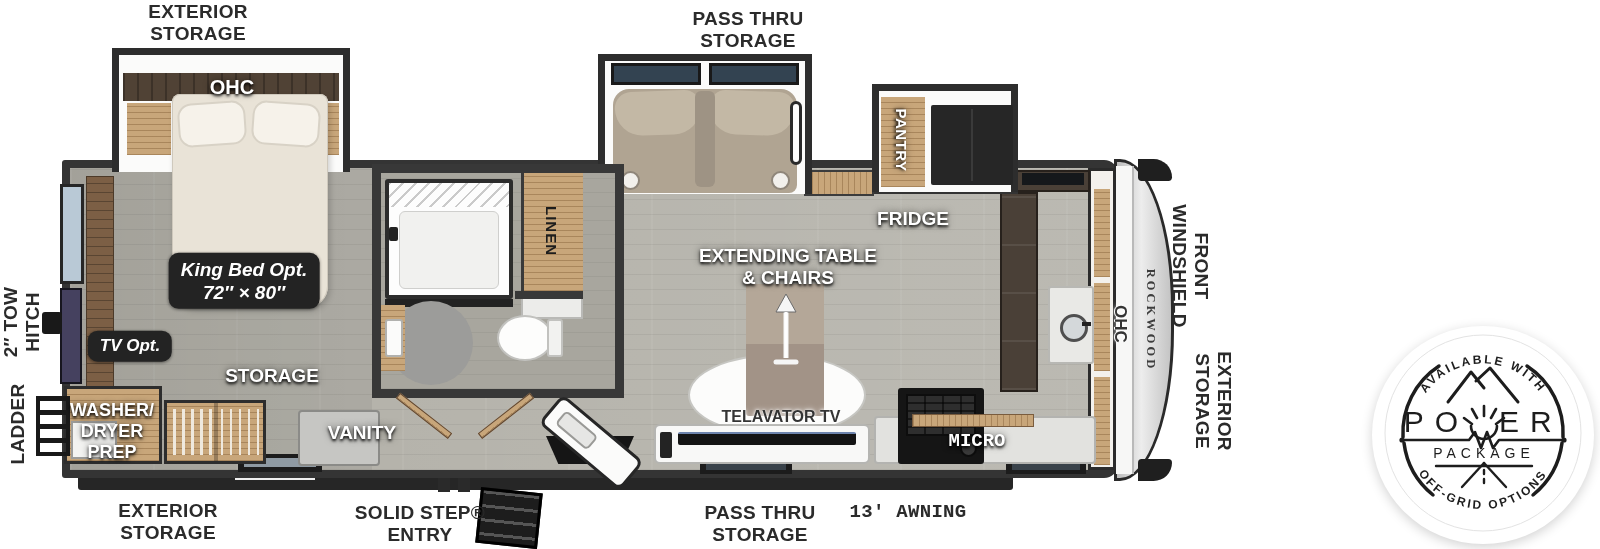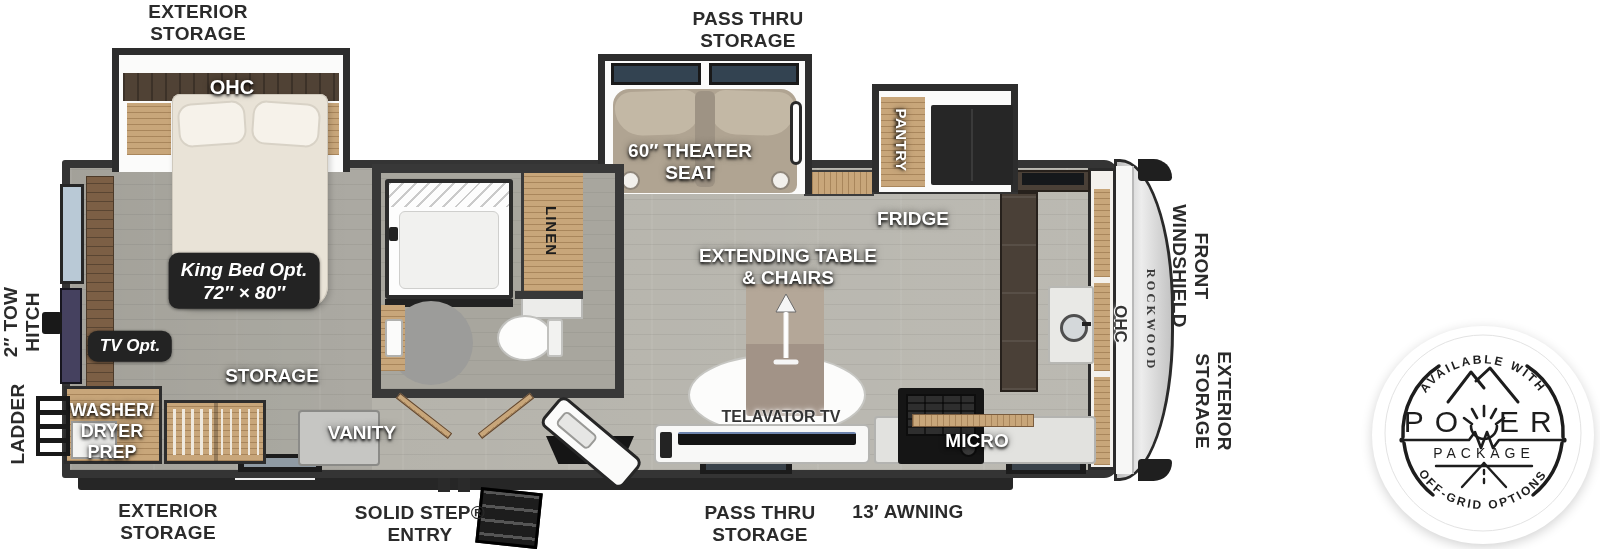--- a/index.html
+++ b/index.html
@@ -78,22 +78,20 @@
     <div class="abs" style="left:104px;top:2px;width:90px;height:22px;background:#334351;border:3px solid #191919;box-sizing:border-box;"></div>
     <div class="abs" style="left:8px;top:28px;width:184px;height:104px;background:#b0a492;border-radius:16px 16px 8px 8px;">
       <div class="abs" style="left:2px;top:2px;width:86px;height:44px;background:#c3b8a5;border-radius:18px 18px 30px 30px;transform:rotate(-2deg);"></div>
       <div class="abs" style="left:96px;top:2px;width:86px;height:44px;background:#c3b8a5;border-radius:18px 18px 30px 30px;transform:rotate(2deg);"></div>
       <div class="abs" style="left:82px;top:2px;width:20px;height:96px;background:#9e9384;border-radius:6px;"></div>
       <div class="abs" style="left:8px;top:82px;width:15px;height:15px;border-radius:50%;background:#f2f0ec;border:2px solid #8f867a;"></div>
       <div class="abs" style="left:158px;top:82px;width:15px;height:15px;border-radius:50%;background:#f2f0ec;border:2px solid #8f867a;"></div>
     </div>
     <div class="abs" style="left:185px;top:40px;width:12px;height:64px;background:#fdfdfd;border:3px solid #2a2a2a;border-radius:6px;box-sizing:border-box;"></div>
   </div>
-  <div class="pin inw" style="left:690px;top:162px;z-index:10;">60″ THEATER
-SEAT</div>
 
   <div class="abs slide" style="left:112px;top:48px;width:238px;height:124px;z-index:4;box-sizing:border-box;">
     <div class="abs" style="left:4px;top:18px;width:216px;height:28px;background:#504235;background-image:repeating-linear-gradient(90deg,rgba(0,0,0,.25) 0 2px,rgba(0,0,0,0) 2px 14px);"></div>
     <div class="abs wood" style="left:8px;top:48px;width:44px;height:52px;"></div>
     <div class="abs wood" style="left:176px;top:48px;width:44px;height:52px;"></div>
   </div>
   <div class="pin inw" style="left:232px;top:88px;font-size:20px;z-index:10;">OHC</div>
 
   <div class="abs" style="left:172px;top:94px;width:156px;height:214px;background:#e9e3d7;border-radius:8px 8px 22px 22px;box-shadow:inset 0 0 0 1px #cfc9bd, 2px 3px 6px rgba(0,0,0,.18);z-index:5;">
     <div class="abs" style="left:6px;top:8px;width:68px;height:44px;background:#f6f2ea;border:2px solid #d8d2c6;border-radius:14px;transform:rotate(-4deg);box-sizing:border-box;"></div>
@@ -165,21 +163,21 @@
     <div class="abs" style="left:22px;top:6px;width:178px;height:13px;background:#141414;border-top:2px solid #6d84ad;border-radius:2px;box-sizing:border-box;"></div>
   </div>
   <div class="pin ind" style="left:781px;top:417px;z-index:10;">TELAVATOR TV</div>
 
   <div class="abs" style="left:874px;top:416px;width:222px;height:48px;background:#e2e2df;border:2px solid #b3b3b0;border-radius:4px;z-index:4;box-sizing:border-box;"></div>
   <div class="abs" style="left:898px;top:388px;width:86px;height:76px;background:#151515;border-radius:3px;z-index:6;">
     <div class="abs" style="left:8px;top:6px;width:70px;height:42px;background:#2e2e2e;background-image:repeating-linear-gradient(0deg,rgba(0,0,0,.5) 0 2px,rgba(0,0,0,0) 2px 8px),repeating-linear-gradient(90deg,rgba(0,0,0,.5) 0 2px,rgba(0,0,0,0) 2px 18px);box-shadow:inset 0 0 0 2px #0d0d0d;"></div>
     <div class="abs" style="left:62px;top:52px;width:13px;height:13px;border-radius:50%;background:#3a3a3a;border:2px solid #0d0d0d;"></div>
   </div>
   <div class="abs woodv" style="left:912px;top:414px;width:122px;height:13px;border:1px solid #7a5c3e;z-index:7;box-sizing:border-box;"></div>
-  <div class="pin inw" style="left:977px;top:441px;z-index:10;">MICRO</div>
+  <div class="pin inw" style="left:977px;top:441px;z-index:10;font-family:Liberation Mono, monospace;">MICRO</div>
 
   <div class="abs" style="left:238px;top:454px;width:84px;height:18px;background:#1c1c1c;z-index:3;">
     <div class="abs" style="left:6px;top:4px;width:72px;height:9px;background:#8f9aa3;"></div>
   </div>
   <div class="abs" style="left:700px;top:458px;width:92px;height:16px;background:#1c1c1c;z-index:3;">
     <div class="abs" style="left:6px;top:4px;width:80px;height:8px;background:#39424a;"></div>
   </div>
   <div class="abs" style="left:1006px;top:458px;width:80px;height:16px;background:#1c1c1c;z-index:3;">
     <div class="abs" style="left:6px;top:4px;width:68px;height:8px;background:#39424a;"></div>
   </div>
@@ -202,21 +200,21 @@
   <div class="pin cw out" style="left:1190px;top:266px;z-index:10;">FRONT
 WINDSHIELD</div>
   <div class="pin cw out" style="left:1213px;top:401px;z-index:10;">EXTERIOR
 STORAGE</div>
   <div class="pin out" style="left:168px;top:522px;z-index:10;">EXTERIOR
 STORAGE</div>
   <div class="pin out" style="left:420px;top:524px;z-index:10;">SOLID STEP®
 ENTRY</div>
   <div class="pin out" style="left:760px;top:524px;z-index:10;">PASS THRU
 STORAGE</div>
-  <div class="pin out" style="left:908px;top:512px;z-index:10;">13′ AWNING</div>
+  <div class="pin out" style="left:908px;top:512px;z-index:10;font-family:Liberation Mono, monospace;">13′ AWNING</div>
 
   <div class="abs" style="left:1372px;top:326px;width:222px;height:218px;border-radius:50%;box-shadow:0 3px 12px rgba(0,0,0,.18);z-index:10;">
     <svg width="222" height="218" viewBox="0 0 222 218">
       <defs>
         <path id="arcT" d="M 48,77 A 70,70 0 0 1 174,77"></path>
         <path id="arcB" d="M 39.6,133 A 76,76 0 0 0 182.4,133"></path>
       </defs>
       <circle cx="111" cy="107" r="98" fill="#ffffff" stroke="#e3e3e3" stroke-width="1"></circle>
       <g stroke="#1d1d1d" stroke-width="3.5" fill="none" stroke-linecap="round">
         <path d="M31,111 A80,80 0 0 1 67,40"></path>

